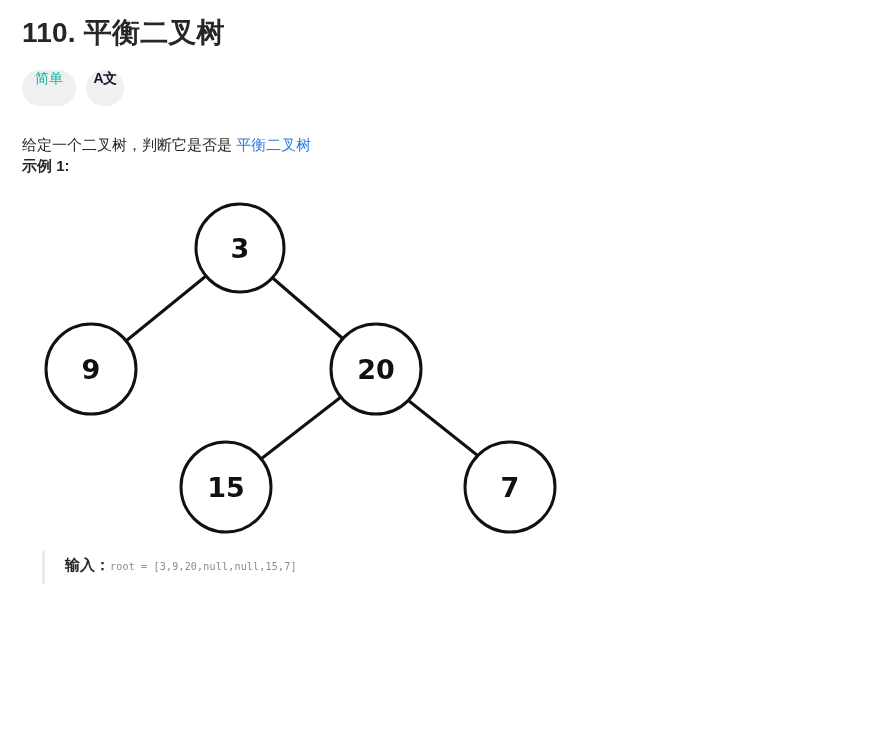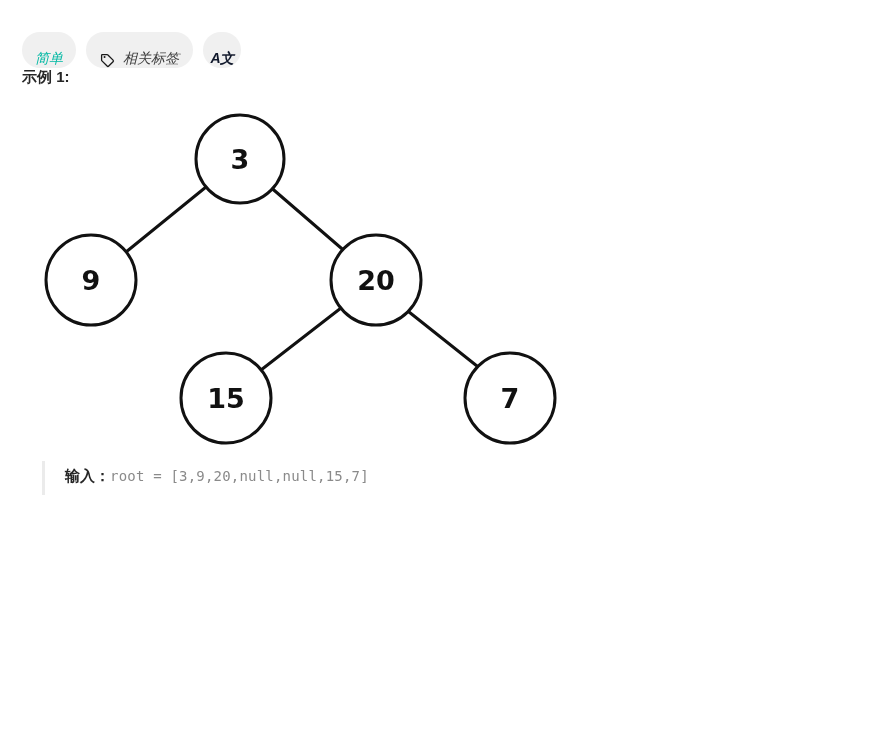--- a/index.html
+++ b/index.html
@@ -36,32 +36,31 @@
   
   .badge-row {
     display: flex;
     align-items: center;
     gap: 10px;
     margin-top: 18px;
     padding-left: 2px;
   }
   .badge {
     display: inline-flex;
-    align-items: flex-end;
+    align-items: flex-start;
     gap: 7px;
     background: #f0f0f0;
     border-radius: 20px;
     height: 36px;
     padding: 0 14px;
     font-size: 14px;
     color: #3c3c3c;
     box-sizing: border-box;
     white-space: nowrap;
     user-select: none;
-    font-style: italic;
   }
   .badge.difficulty {
     color: #00b8a3;
     padding: 0 13px;
     font-size: 14px;
   }
   .badge.icon-only {
     padding: 0;
     width: 38px;
     justify-content: center;
@@ -136,53 +135,48 @@
     white-space: nowrap;
   }
   .example-label {
     font-weight: 700;
     color: #262626;
     font-family: Liberation Mono, monospace;
   }
   .example-value {
     font-family: "DejaVu Sans Mono", "Liberation Mono", monospace;
     color: #8a8a8a;
-    font-size: 14px;
+    font-size: 10px;
     letter-spacing: 0.2px;
   }
 </style>
 </head>
 <body>
 
 <div class="page">
 
+  <h1 class="title">110. 平衡二叉树</h1>
 
   <div class="badge-row">
 
     <div class="badge difficulty">
       <span>简单</span>
     </div>
 
-    <div class="badge">
-      <span class="ico">
-        <svg width="16" height="16" viewBox="0 0 16 16" fill="none" aria-hidden="true">
-          <path d="M2 2.6h5.1c.3 0 .6.12.81.33l5.16 5.16a1.15 1.15 0 0 1 0 1.62l-4.35 4.35a1.15 1.15 0 0 1-1.62 0L1.94 8.9A1.15 1.15 0 0 1 1.6 8.1V3.2c0-.33.27-.6.6-.6Z" stroke="#1a1a1a" stroke-width="1.3" stroke-linejoin="round"></path>
-          <circle cx="4.55" cy="5.05" r="1.0" fill="#1a1a1a"></circle>
-        </svg>
-      </span>
-      <span>相关标签</span>
-    </div>
 
 
     <div class="badge icon-only">
       <span class="lang-glyph">A文</span>
     </div>
 
   </div>
 
+  <div class="desc">
+    <span>给定一个二叉树，判断它是否是 </span><a class="link" href="#">平衡二叉树</a>
+  </div>
 
   <div class="example-heading">示例 1:</div>
 
   <div class="tree-figure">
     <svg width="560" height="350" viewBox="0 0 560 350" aria-hidden="true">
       <g stroke="#111111" stroke-width="3" stroke-linecap="round">
 
         <line x1="184" y1="86" x2="104" y2="151"></line>
 
         <line x1="246" y1="84" x2="326" y2="153"></line>

